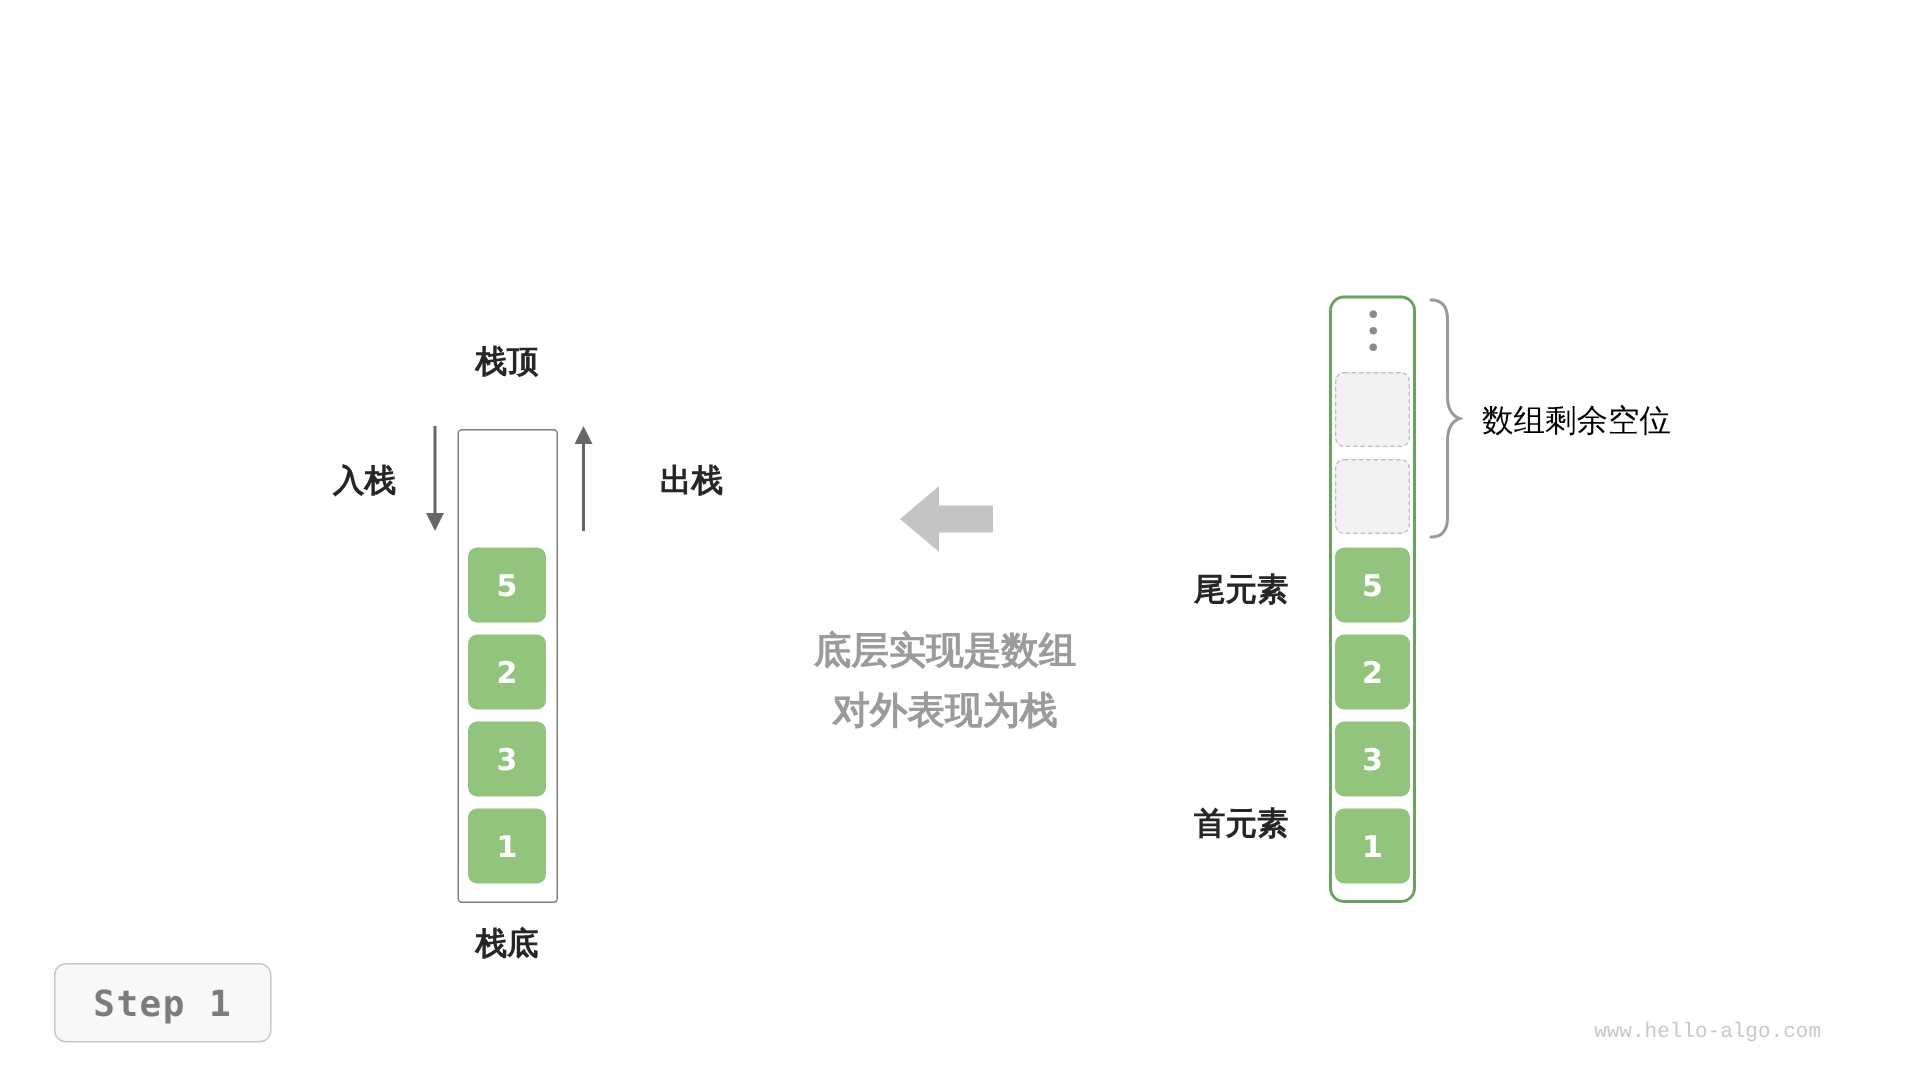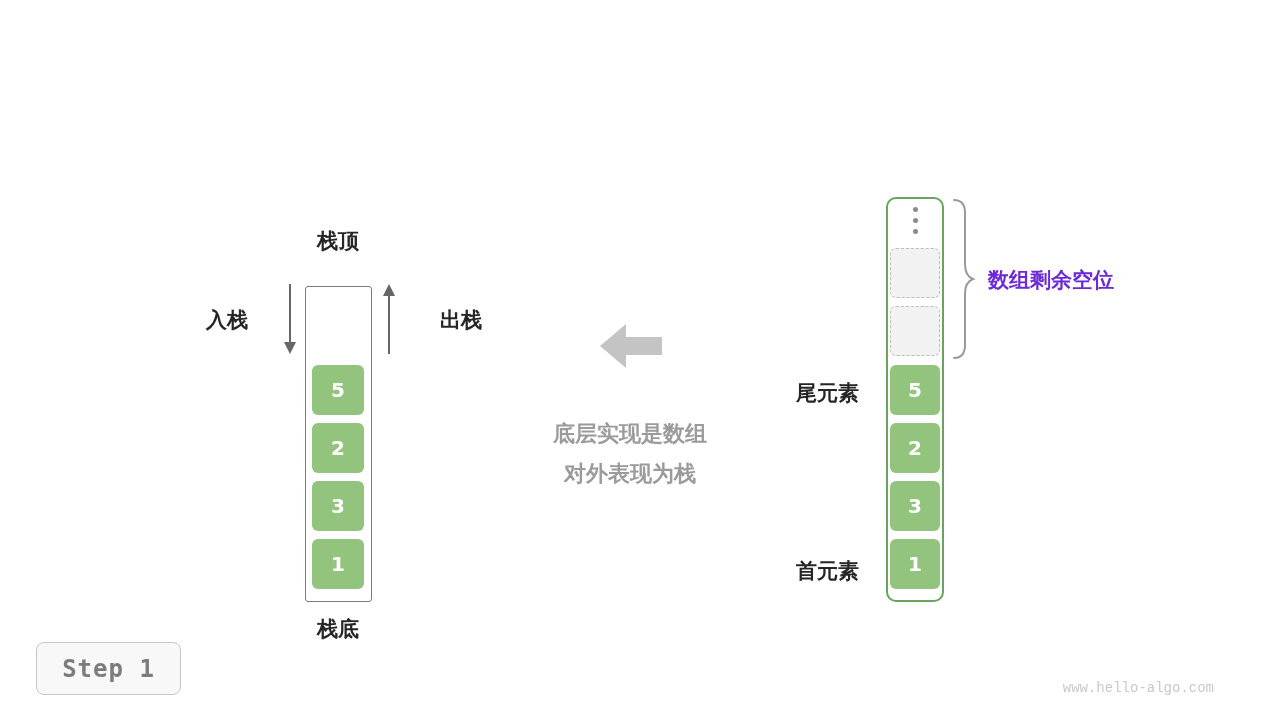--- a/index.html
+++ b/index.html
@@ -16,22 +16,22 @@
 
   
   .label-dark {
     font-size: 21px;
     font-weight: 700;
     color: #262626;
     white-space: nowrap;
   }
   .label-gray {
     font-size: 21px;
-    font-weight: 700;
-    color: #6d28d9;
+    font-weight: 400;
+    color: #000000;
     white-space: nowrap;
   }
 
   
   .stack-box {
     left: 305px; top: 286px;
     width: 67px; height: 316px;
     border: 1.5px solid #7d7d7d;
     border-radius: 3px;
     background: #ffffff;
@@ -80,21 +80,21 @@
     width: 5px; height: 5px;
     border-radius: 50%;
     background: #8a8a8a;
   }
 
   
   .caption {
     left: 500px; top: 414px;
     width: 260px;
     text-align: center;
-    font-size: 22px;
+    font-size: 25px;
     line-height: 40px;
     font-weight: 700;
     color: #9b9b9b;
   }
 
   
   .step-badge {
     left: 36px; top: 642px;
     width: 145px; height: 53px;
     border: 1.5px solid #c6c6c6;
@@ -118,21 +118,21 @@
     color: #c9c9c9;
   }
 </style>
 </head>
 <body>
 
 <div class="canvas">
 
   <div class="abs label-dark" style="left:317px; top:227px;">栈顶</div>
 
-  <div class="abs label-dark" style="left:206px; top:306px;">入栈</div>
+  <div class="abs label-dark" style="left:222px; top:306px;">入栈</div>
 
   <svg class="abs" style="left:281px; top:284px;" width="18" height="70" viewBox="0 0 18 70">
     <line x1="9" y1="0" x2="9" y2="60" stroke="#666666" stroke-width="2"></line>
     <polygon points="3,58 9,70 15,58" fill="#666666"></polygon>
   </svg>
 
   <div class="abs label-dark" style="left:412px; top:306px;margin-left:28px;">出栈</div>
 
   <svg class="abs" style="left:380px; top:284px;" width="18" height="70" viewBox="0 0 18 70">
     <line x1="9" y1="70" x2="9" y2="10" stroke="#666666" stroke-width="2"></line>
@@ -167,21 +167,21 @@
 
   <div class="cell empty" style="left:890px; top:248px;"></div>
   <div class="cell empty" style="left:890px; top:306px;"></div>
 
   <div class="cell green" style="left:890px; top:365px; width:50px;">5</div>
   <div class="cell green" style="left:890px; top:423px; width:50px;">2</div>
   <div class="cell green" style="left:890px; top:481px; width:50px;">3</div>
   <div class="cell green" style="left:890px; top:539px; width:50px;">1</div>
 
   <div class="abs label-dark" style="left:796px; top:379px;">尾元素</div>
-  <div class="abs label-dark" style="left:796px; top:557px;">首元素</div>
+  <div class="abs label-dark" style="left:796px; top:535px;">首元素</div>
 
   <svg class="abs" style="left:952px; top:198px;" width="24" height="162" viewBox="0 0 24 162">
     <path d="M2,2 Q13,2 13,15 L13,66 Q13,78 21,81 Q13,84 13,96 L13,147 Q13,160 2,160" fill="none" stroke="#9a9a9a" stroke-width="2" stroke-linecap="round"></path>
   </svg>
 
   <div class="abs label-gray" style="left:988px; top:266px;">数组剩余空位</div>
 
   <div class="abs step-badge">Step 1</div>
 
   <div class="abs watermark">www.hello-algo.com</div>

